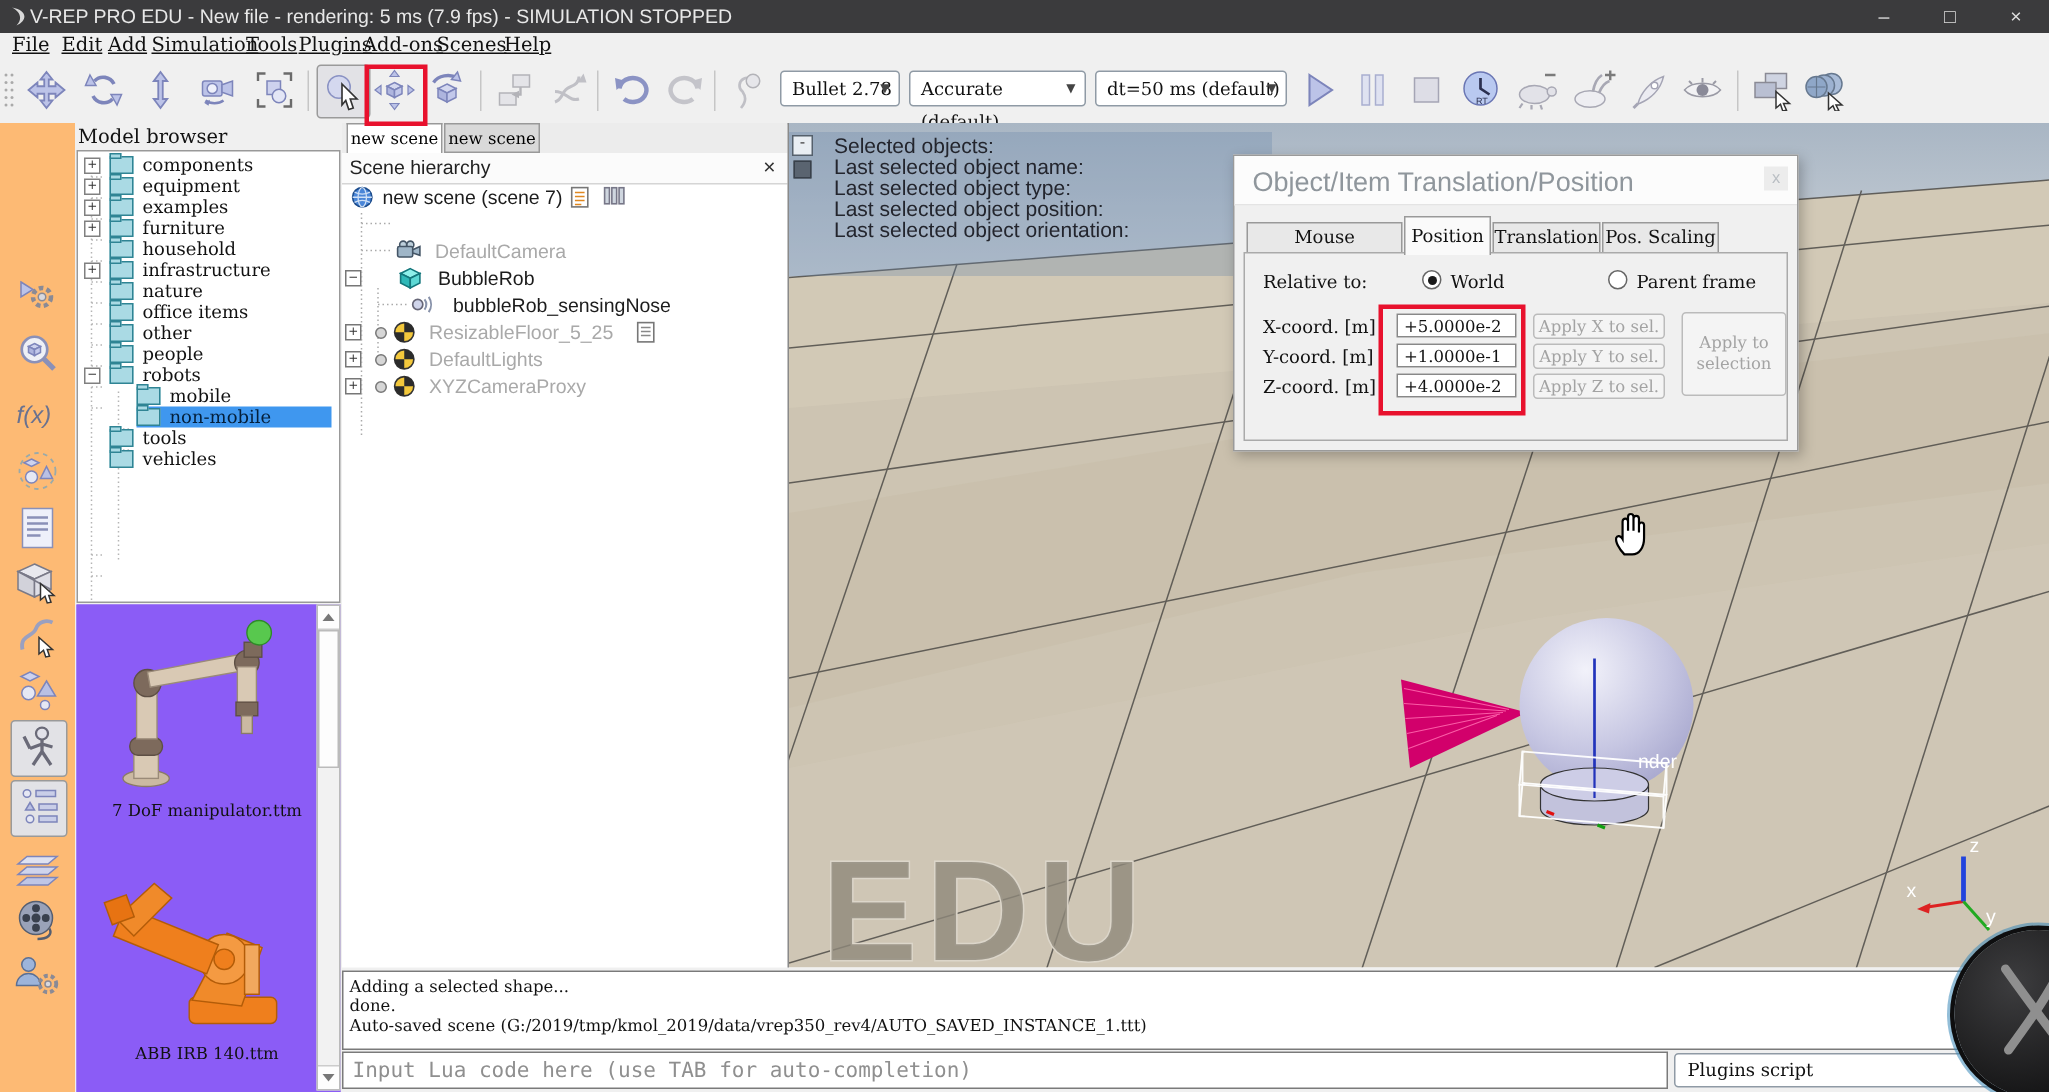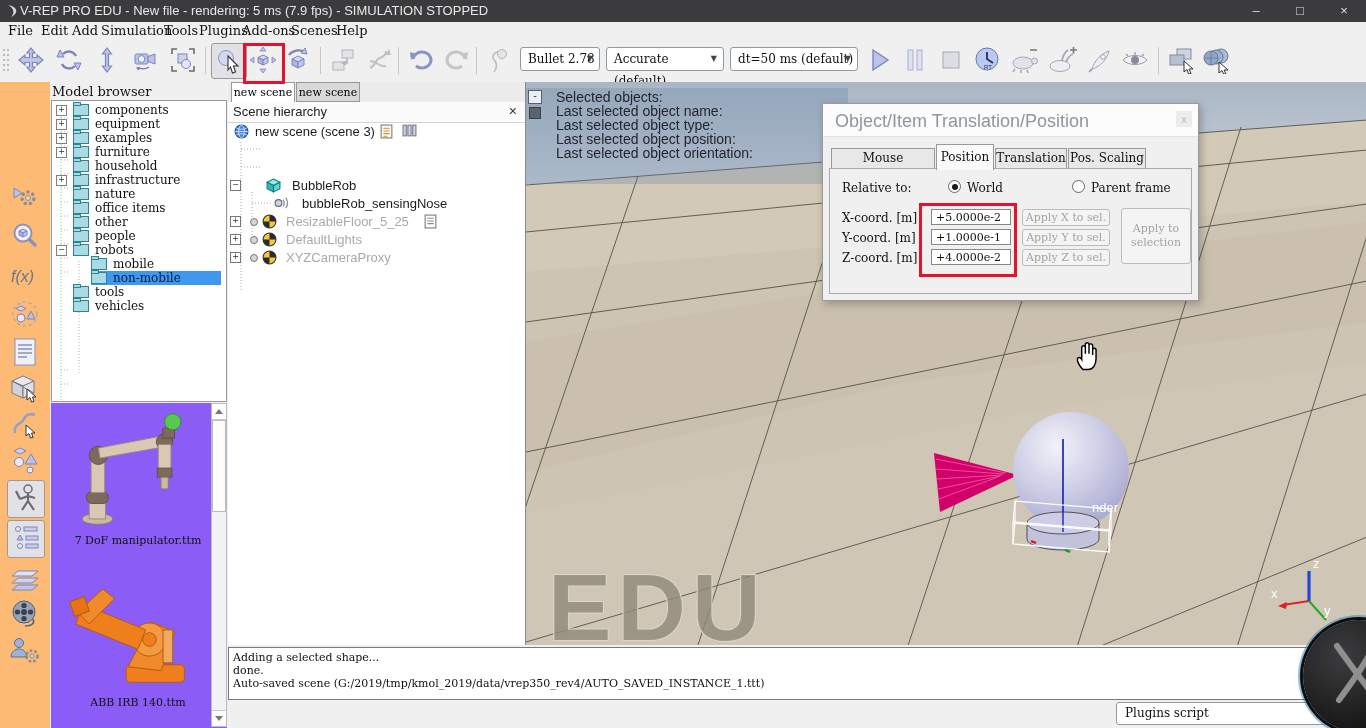--- a/index.html
+++ b/index.html
@@ -5,21 +5,21 @@
   html,body{margin:0;padding:0;}
   body{width:1366px;height:728px;position:relative;overflow:hidden;background:#f0f0f0;
        font-family:"Liberation Sans",sans-serif;-webkit-font-smoothing:antialiased;}
   .abs{position:absolute;}
   
   .titlebar{left:0;top:0;width:1366px;height:22px;background:#3b3b3d;color:#e8e8e8;}
   .titlebar .ttl{position:absolute;left:20px;top:3px;font-size:13px;}
   .wbtn{position:absolute;top:0;width:44px;height:22px;text-align:center;line-height:21px;font-size:13px;color:#ddd;}
   
   .menubar{left:0;top:22px;width:1366px;height:18px;background:#f0f0f0;}
-  .menu-item{position:absolute;top:1px;font:13px "DejaVu Serif",serif;color:#111;}
+  .menu-item{position:absolute;top:1px;font:13px "DejaVu Serif",serif;color:#111;text-decoration:underline;}
   
   .toolbar{left:0;top:40px;width:1366px;height:42px;background:#f0f0f0;border-bottom:1px solid #9a9a9a;}
   .tb{position:absolute;top:3px;width:34px;height:34px;display:flex;align-items:center;justify-content:center;}
   .tb.pressed{background:#e2e2e6;border:1px solid #9a9a9a;border-radius:3px;}
   .tsep{position:absolute;top:7px;width:1px;height:27px;background:#c6c6c6;}
   .dd{position:absolute;top:7px;height:24px;background:#fff;border:1px solid #8f9aa5;border-radius:3px;
       font:12px "DejaVu Serif",serif;color:#111;line-height:22px;padding-left:7px;box-sizing:border-box;}
   .dd .arr{position:absolute;right:6px;top:0;font-size:8px;color:#444;line-height:22px;}
   
   .lbar{left:0;top:82px;width:50px;height:646px;background:#fdba74;}
@@ -580,33 +580,42 @@
       <path d="M13 20v150M13 27h20M13 45h20M13 63h-4M13 99h-4M13 117h-4M13 135h-4M24 70v50M24 81h20"></path>
     </g>
   </svg>
 
   <div class="hrow" style="top:40px">
     <svg class="hicon" style="left:6px" width="15" height="15" viewBox="0 0 14 14">
         <circle cx="7" cy="7" r="6" fill="#4a86d8" stroke="#1c4c8c"></circle>
         <ellipse cx="7" cy="7" rx="2.6" ry="6" fill="none" stroke="#cfe0f5" stroke-width="0.8"></ellipse>
         <path d="M1 7h12M2.2 3.8c3 1.5 6.6 1.5 9.6 0M2.2 10.2c3-1.5 6.6-1.5 9.6 0" stroke="#cfe0f5" stroke-width="0.8" fill="none"></path>
       </svg>
-    <span class="hlabel" style="left:27px">new scene (scene 3)</span>
+    <span class="hlabel" style="left:27px">new scene (scene 7)</span>
     <svg class="hicon" style="left:152px" width="13" height="15" viewBox="0 0 12 14">
         <rect x="1" y="1" width="10" height="12" fill="#fff" stroke="#777"></rect>
         <path d="M3 4h6M3 6.5h6M3 9h6M3 11.5h4" stroke="#e08820" stroke-width="1"></path>
       </svg>
     <svg class="hicon" style="left:174px" width="15" height="13" viewBox="0 0 14 12">
         <rect x="1" y="1" width="3" height="10" fill="#cfd6df" stroke="#778"></rect>
         <rect x="5.5" y="1" width="3" height="10" fill="#cfd6df" stroke="#778"></rect>
         <rect x="10" y="1" width="3" height="10" fill="#cfd6df" stroke="#778"></rect>
       </svg>
   </div>
 
 
+  <div class="hrow" style="top:76px">
+    <svg class="hicon" style="left:36px" width="17" height="13" viewBox="0 0 16 12">
+        <circle cx="4.5" cy="2.8" r="2.2" fill="#bed0dc" stroke="#456"></circle>
+        <circle cx="9" cy="2.8" r="2.2" fill="#bed0dc" stroke="#456"></circle>
+        <rect x="1" y="4" width="9.5" height="6.5" rx="1" fill="#9fb6c8" stroke="#456"></rect>
+        <polygon points="10.5,6 15,4 15,9.5 10.5,8" fill="#9fb6c8" stroke="#456"></polygon>
+      </svg>
+    <span class="hlabel dim" style="left:62px">DefaultCamera</span>
+  </div>
 
   <div class="hrow" style="top:94px">
     <span class="hexp" style="left:2px">−</span>
     <svg class="hicon" style="left:38px" width="15" height="15" viewBox="0 0 14 14">
         <polygon points="7,1 13,4 7,7 1,4" fill="#8ef0ea" stroke="#14777c"></polygon>
         <polygon points="1,4 7,7 7,13 1,10" fill="#2fb8b8" stroke="#14777c"></polygon>
         <polygon points="13,4 7,7 7,13 13,10" fill="#5cd8d4" stroke="#14777c"></polygon>
       </svg>
     <span class="hlabel" style="left:64px">BubbleRob</span>
   </div>
@@ -779,20 +788,21 @@
 <div class="redbox" style="left:243px;top:43px;width:36px;height:35px"></div>
 <div class="redbox" style="left:919px;top:203px;width:92px;height:68px"></div>
 
 <div class="abs logbox">
   <div class="logline" style="top:3px">Adding a selected shape...</div>
   <div class="logline" style="top:16px">done.</div>
   <div class="logline" style="top:29px">Auto-saved scene (G:/2019/tmp/kmol_2019/data/vrep350_rev4/AUTO_SAVED_INSTANCE_1.ttt)</div>
 </div>
 
 <div class="abs luarow">
+  <input class="luainput" type="text" placeholder="Input Lua code here (use TAB for auto-completion)" style="">
   <div class="luadd">
     <span>Plugins script</span>
     <span class="arr">▼</span>
   </div>
   <div class="luaclose">×</div>
 </div>
 
 <svg class="abs handcur" width="30" height="34" viewBox="0 0 24 28">
   <path d="M7 26c-3-3-5-7-4.5-9 .6-1.6 2.5-1.2 3.5.6V8c0-2.2 3-2.2 3 0v5V5.5c0-2.2 3-2.2 3 0V13V6.5c0-2.2 3-2.2 3 0V14v-4c0-2 2.8-2 2.8 0v7c0 5-2.5 9-6.5 9z" fill="#fff" stroke="#000" stroke-width="1.2"></path>
 </svg>

